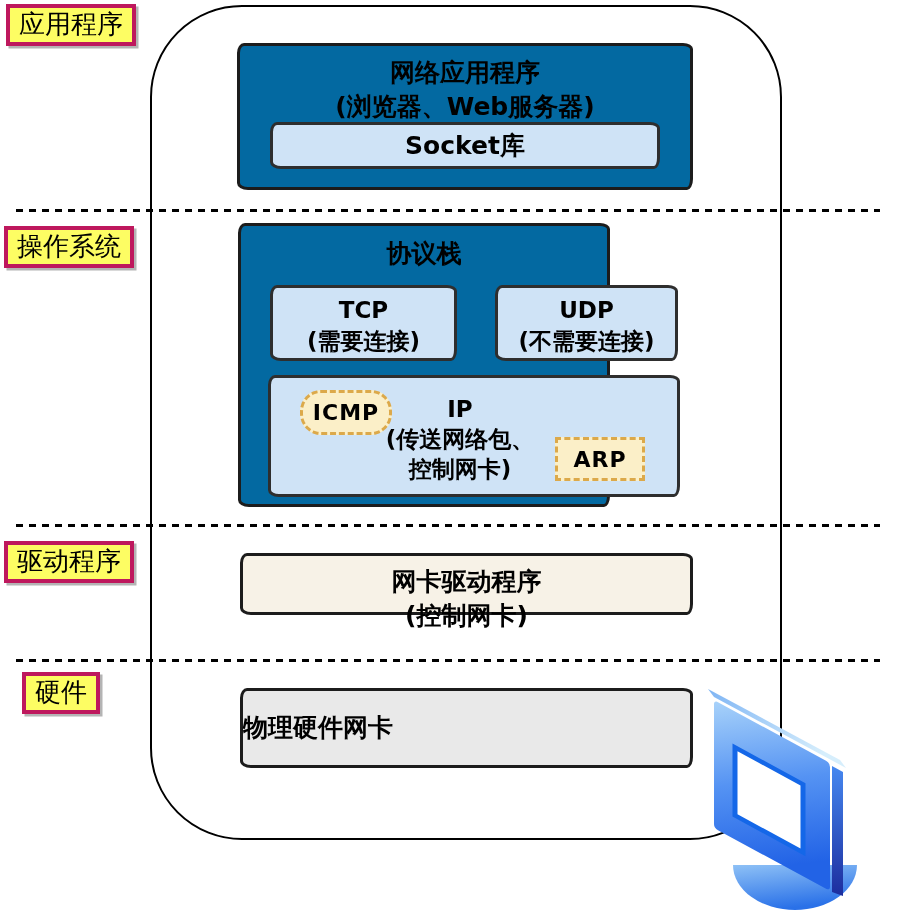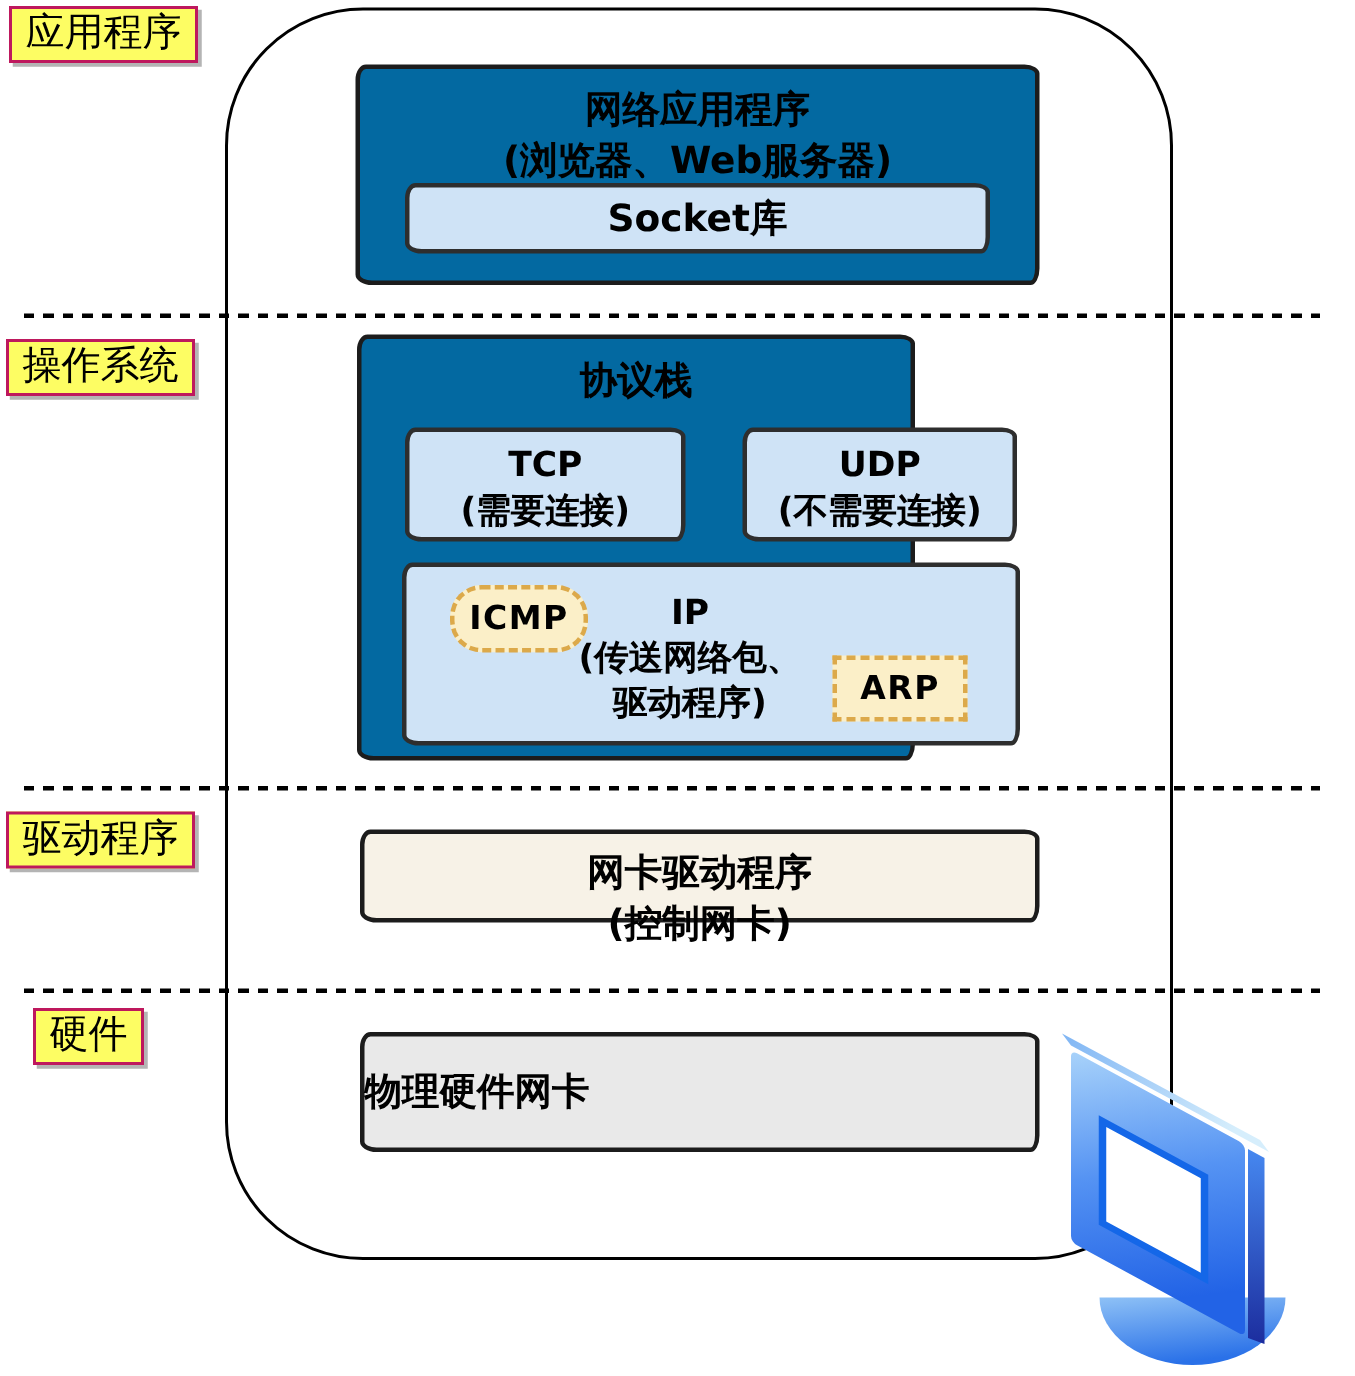--- a/index.html
+++ b/index.html
@@ -16,21 +16,21 @@
   .divider{
     position:absolute;left:16px;width:864px;height:3px;
     background:repeating-linear-gradient(90deg,#000 0,#000 7px,transparent 7px,transparent 13px);
   }
   .divider.d1{top:209px}
   .divider.d2{top:524px}
   .divider.d3{top:659px}
   
   .tag{
     position:absolute;background:var(--highlight-yellow,#fdfd63);
-    border:2px solid #be185d;box-shadow:2.5px 2.5px 0 rgba(140,140,140,.65);
+    border:4px solid #be185d;box-shadow:2.5px 2.5px 0 rgba(140,140,140,.65);
     font-size:26px;line-height:1;padding:3px 9px 5px;white-space:nowrap;
   }
   .tag.t-app{left:6px;top:4px}
   .tag.t-os{left:4px;top:226px}
   .tag.t-drv{left:4px;top:541px}
   .tag.t-hw{left:22px;top:672px}
   
   .sketch{
     position:absolute;box-sizing:border-box;
     border:3px solid #1c1c1c;
@@ -102,21 +102,21 @@
 
     <div class="sketch bluebox udp-box">
       <div class="title">UDP</div>
       <div class="title" style="margin-top:0">(不需要连接)</div>
     </div>
 
     <div class="sketch bluebox ip-box">
       <div class="ip-text">
         <div>IP</div>
         <div>(传送网络包、</div>
-        <div>驱动程序)</div>
+        <div>控制网卡)</div>
       </div>
       <div class="badge icmp">ICMP</div>
       <div class="badge arp">ARP</div>
     </div>
   </div>
 
   <div class="sketch driver-box">
     <div class="title">网卡驱动程序</div>
     <div class="title">(控制网卡)</div>
   </div>

